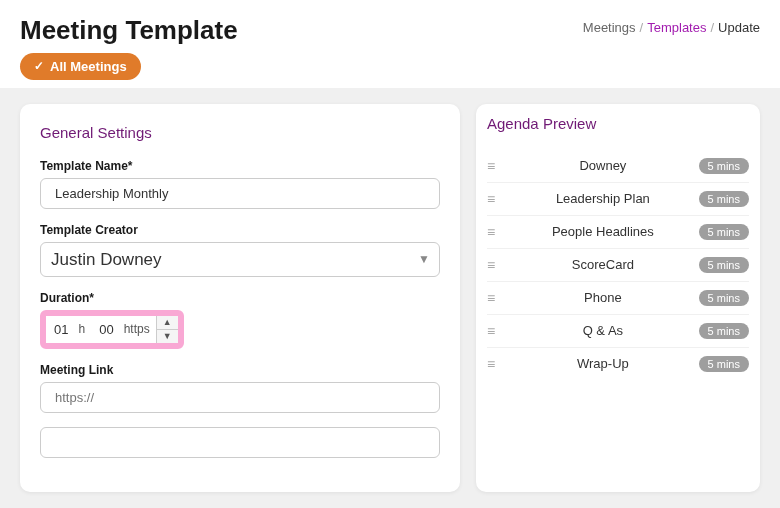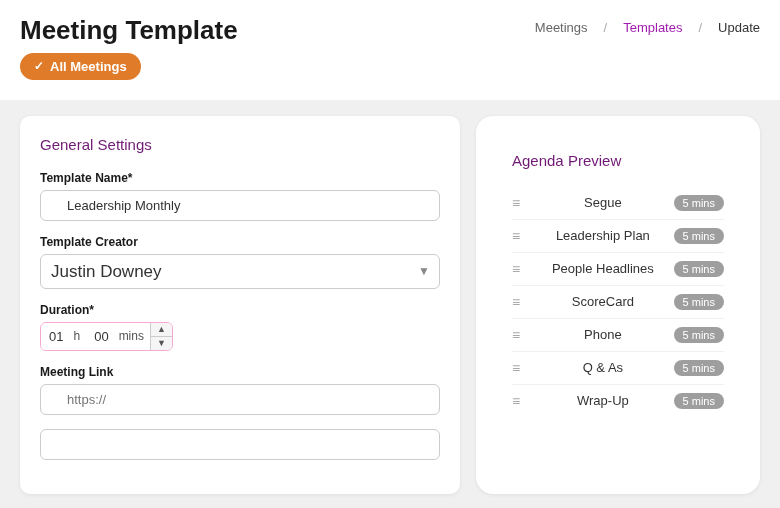--- a/index.html
+++ b/index.html
@@ -6,21 +6,21 @@
     body {
       font-family: -apple-system, BlinkMacSystemFont, 'Segoe UI', sans-serif;
       background: #f0f0f0;
       width: 780px;
       min-height: 508px;
       overflow: hidden;
     }
 
     .top-bar {
       background: #fff;
-      padding: 16px 20px 20px 20px;
+      padding: 16px 20px 8px 20px;
       display: flex;
       align-items: flex-start;
       justify-content: space-between;
     }
 
     .page-title {
       font-size: 26px;
       font-weight: 800;
       color: #1a1a1a;
       line-height: 1.1;
@@ -41,21 +41,21 @@
       margin-top: 8px;
     }
 
     .all-meetings-btn .check-icon {
       font-size: 12px;
     }
 
     .breadcrumb {
       display: flex;
       align-items: center;
-      gap: 16px;
+      gap: 4px;
       font-size: 13px;
       color: #555;
       margin-top: 4px;
     }
 
     .breadcrumb span {
       color: #555;
     }
 
     .breadcrumb .active {
@@ -83,22 +83,22 @@
       background: #fff;
       border-radius: 10px;
       padding: 20px;
       width: 440px;
       min-height: 320px;
       box-shadow: 0 1px 4px rgba(0,0,0,0.07);
     }
 
     .right-panel {
       background: #fff;
-      border-radius: 17px;
-      padding: 36px;
+      border-radius: 10px;
+      padding: 11px;
       flex: 1;
       box-shadow: 0 1px 4px rgba(0,0,0,0.07);
     }
 
     .panel-title {
       font-size: 15px;
       font-weight: 400;
       color: #701a75;
       margin-bottom: 18px;
     }
@@ -112,21 +112,21 @@
       font-weight: 700;
       color: #1a1a1a;
       margin-bottom: 5px;
       display: block;
     }
 
     .form-input {
       width: 100%;
       border: 1px solid #ccc;
       border-radius: 6px;
-      padding: 7px 26px;
+      padding: 7px 14px;
       font-size: 13px;
       color: #333;
       outline: none;
     }
 
     .form-select-wrapper {
       position: relative;
       width: 100%;
     }
 
@@ -155,21 +155,21 @@
 
     .duration-row {
       display: flex;
       align-items: center;
       gap: 4px;
     }
 
     .duration-box {
       display: flex;
       align-items: center;
-      border: 1px solid #f9a8d4;
+      border: 6px solid #f9a8d4;
       border-radius: 6px;
       overflow: hidden;
     }
 
     .duration-num {
       padding: 6px 8px;
       font-size: 13px;
       color: #333;
       background: #fff;
       min-width: 28px;
@@ -281,21 +281,21 @@
       </div>
     </div>
 
     <div class="form-group">
       <label class="form-label">Duration*</label>
       <div class="duration-row">
         <div class="duration-box">
           <span class="duration-num">01</span>
           <span class="duration-label">h</span>
           <span class="duration-num">00</span>
-          <span class="duration-label">mins</span>
+          <span class="duration-label">https</span>
           <div class="duration-spinners">
             <button>▲</button>
             <button>▼</button>
           </div>
         </div>
       </div>
     </div>
 
     <div class="form-group">
       <label class="form-label">Meeting Link</label>
@@ -305,21 +305,21 @@
     <div class="form-group">
       <input class="form-input" type="text" style="">
     </div>
   </div>
 
   <div class="right-panel">
     <div class="panel-title">Agenda Preview</div>
     <div id="agenda-list">
         <div class="agenda-item">
       <span class="drag-icon">≡</span>
-      <span class="agenda-name">Segue</span>
+      <span class="agenda-name">Downey</span>
       <span class="agenda-badge">5 mins</span>
     </div>
         <div class="agenda-item">
       <span class="drag-icon">≡</span>
       <span class="agenda-name">Leadership Plan</span>
       <span class="agenda-badge">5 mins</span>
     </div>
         <div class="agenda-item">
       <span class="drag-icon">≡</span>
       <span class="agenda-name">People Headlines</span>

